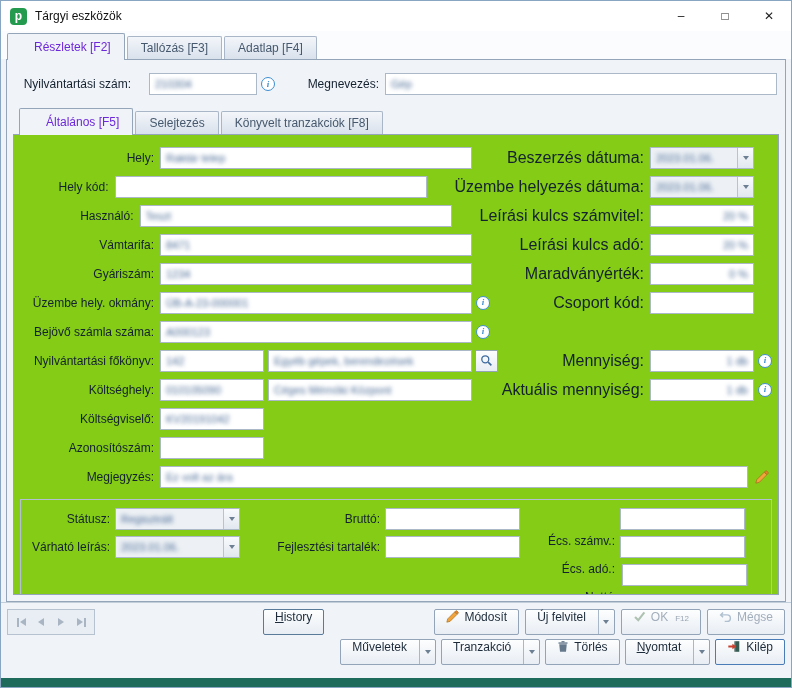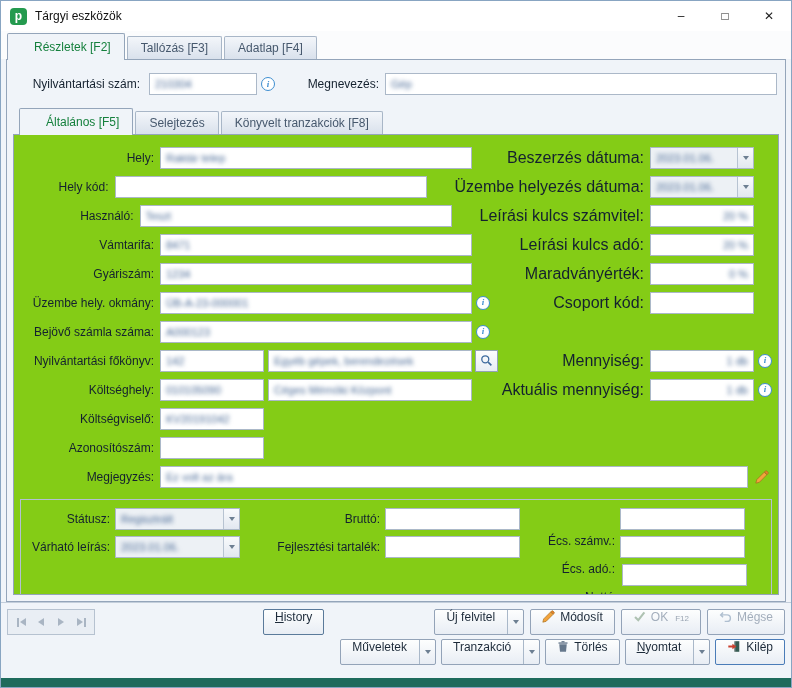--- a/index.html
+++ b/index.html
@@ -14,32 +14,32 @@
   .wtitle { margin-left:8px; font-size:12px; color:#111; }
   .wincontrols { margin-left:auto; display:flex; height:100%; }
   .wc { width:44px; display:flex; align-items:center; justify-content:center; font-size:12px; color:#222; cursor:default; }
 
   
   .tabstrip { display:flex; align-items:flex-end; padding-left:6px; background:#fbfcfd; height:28px; flex:none; position:relative; z-index:2; }
   .tabstrip.sub { background:transparent; margin-top:6px; }
   .tab { padding:0 13px; height:23px; line-height:22px; font-size:12px; color:#46586d;
          background:linear-gradient(#f3f6fa,#d9e1ec); border:1px solid #a8b6c7; border-bottom:none;
          border-radius:2px 2px 0 0; margin-right:2px; white-space:nowrap; }
-  .tab.active { height:27px; line-height:27px; background:#f0f4f9; border-color:#94a5ba; color:#15803d; margin-bottom:-1px;padding-left:26px; }
+  .tab.active { height:27px; line-height:27px; background:#f0f4f9; border-color:#94a5ba; color:#6d28d9; margin-bottom:-1px;padding-left:26px; }
   .tabstrip.sub .tab.active { background:#f0f4f9; }
 
   
   .mainpanel { margin:0 5px 0 5px; border:1px solid #94a5ba; background:#f0f4f9; flex:1;
                display:flex; flex-direction:column; padding:8px 6px 6px 6px; min-height:0; }
   .subpanel { border:1px solid #94a5ba; background:#84cc16; flex:1; padding:8px 6px 4px 6px;
               display:flex; flex-direction:column; overflow:hidden; }
 
   
   .hrow { display:flex; align-items:center; height:32px; flex:none; padding:0 2px; }
-  .hlbl1 { width:134px; text-align:right; padding-right:9px; font-size:12px; color:#14212f; }
+  .hlbl1 { width:134px; text-align:right; padding-right:18px; font-size:12px; color:#14212f; }
   .hlbl2 { width:100px; text-align:right; padding-right:6px; margin-left:10px; font-size:12px; color:#14212f; white-space:nowrap; }
 
   
   .fld { background:#fff; border:1px solid #abb8c8; height:22px; display:flex; align-items:center;
          padding:0 5px; font-size:11px; overflow:hidden; flex:none; }
   .fld.dis { background:#edf1f5; }
   .val { color:#223; white-space:nowrap; }
   .blur { filter:blur(2px); color:#4a6a96; }
   .num { margin-left:auto; }
   .w108 { width:108px; } .w312 { width:312px; } .w104 { width:104px; } .w204 { width:204px; margin-left:4px; }
@@ -408,32 +408,32 @@
         <button class="nbtn">
             <i class="tr"></i>
             <i class="nbar"></i>
           </button>
       </div>
       <span class="hist-spacer"></span>
       <button class="btn history">
         <span class="bmain"><span class="accel">H</span><span>istory</span></span>
       </button>
       <div class="rgt">
-        <button class="btn splitb">
-          <span class="bmain">Új felvitel</span>
-          <span class="barrow">
-              <i class="caret"></i>
-            </span>
-        </button>
         <button class="btn">
           <svg width="13" height="13" viewBox="0 0 16 16">
               <path d="M1 15 l1-4 8.5-8.5 3 3 L5 14 Z" fill="#f3a33c" stroke="#a26d1f" stroke-width="0.8"></path>
               <path d="M10.8 2.2 l3 3 1-1 a1.2 1.2 0 0 0 0-1.7 L13.5 1.2 a1.2 1.2 0 0 0-1.7 0 Z" fill="#e8832a" stroke="#a26d1f" stroke-width="0.8"></path>
             </svg>
           <span>Módosít</span>
+        </button>
+        <button class="btn splitb">
+          <span class="bmain">Új felvitel</span>
+          <span class="barrow">
+              <i class="caret"></i>
+            </span>
         </button>
         <button class="btn disabled">
           <svg width="13" height="13" viewBox="0 0 16 16">
               <path d="M2.5 8.5 L6.5 12.5 L14 3" fill="none" stroke="#9db5a0" stroke-width="2.6"></path>
             </svg>
           <span>OK</span>
           <span class="sup">F12</span>
         </button>
         <button class="btn disabled">
           <svg width="13" height="13" viewBox="0 0 16 16">

